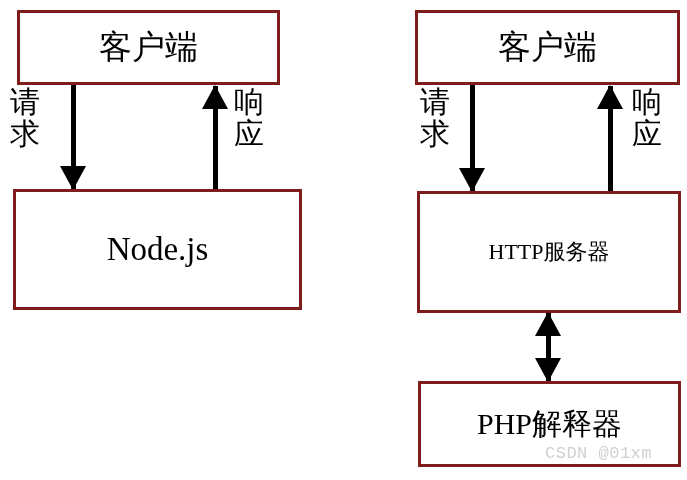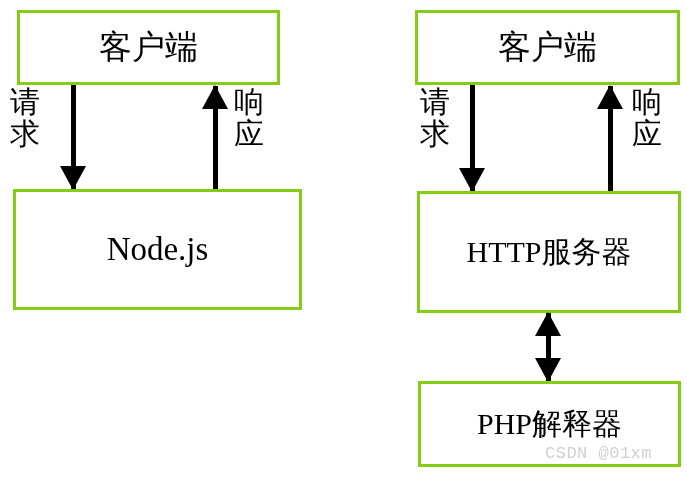--- a/index.html
+++ b/index.html
@@ -12,39 +12,39 @@
     width: 687px;
     height: 480px;
     background: #ffffff;
     overflow: hidden;
     font-family: "Liberation Serif", "DejaVu Serif", serif;
     color: #000000;
   }
   .box {
     position: absolute;
     box-sizing: border-box;
-    border: 3px solid #84cc16;
+    border: 3px solid #7f1d1d;
     background: #ffffff;
     display: flex;
     flex-direction: column;
     align-items: center;
     justify-content: center;
     text-align: center;
     line-height: 1.12;
     color: #000;
   }
   .box .line {
     display: block;
     white-space: nowrap;
   }
   
   #client-left  { left: 17px;  top: 10px;  width: 263px; height: 75px;  font-size: 33px; }
   #node-box     { left: 13px;  top: 189px; width: 289px; height: 121px; font-size: 33px; }
   #client-right { left: 415px; top: 10px;  width: 265px; height: 75px;  font-size: 33px; }
-  #http-box     { left: 417px; top: 191px; width: 264px; height: 122px; font-size: 30px; gap: 32px; }
+  #http-box     { left: 417px; top: 191px; width: 264px; height: 122px; font-size: 22px; gap: 32px; }
   #php-box      { left: 418px; top: 381px; width: 263px; height: 86px;  font-size: 30px; }
 
   
   .arrow {
     position: absolute;
     width: 0;
   }
   .arrow .shaft {
     position: absolute;
     left: 50%;

